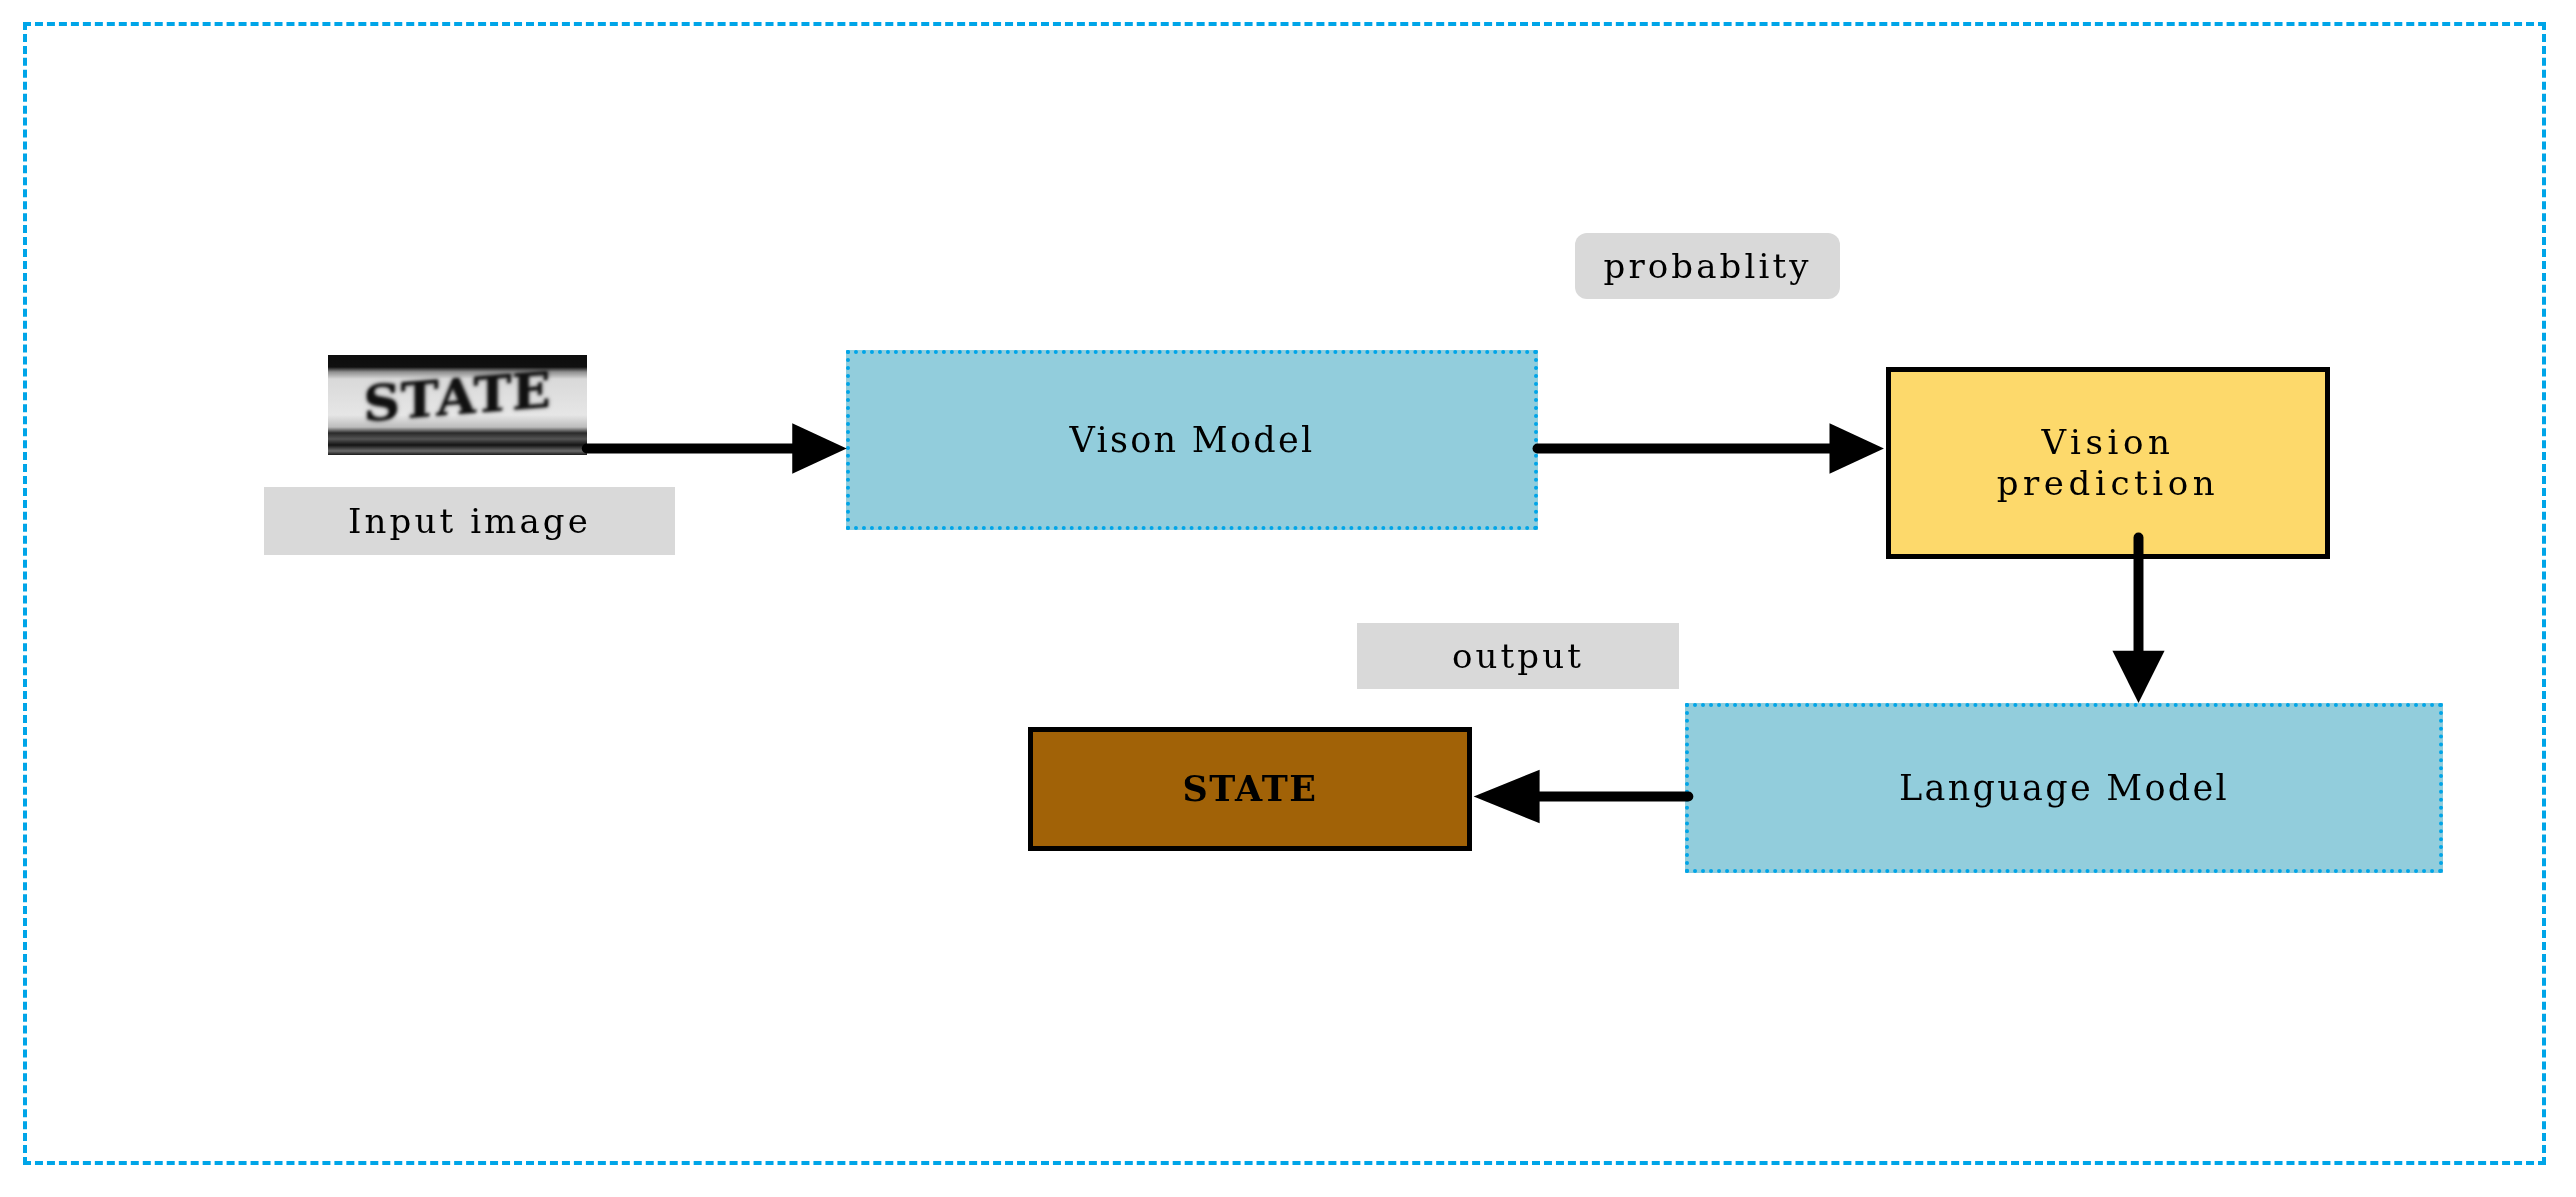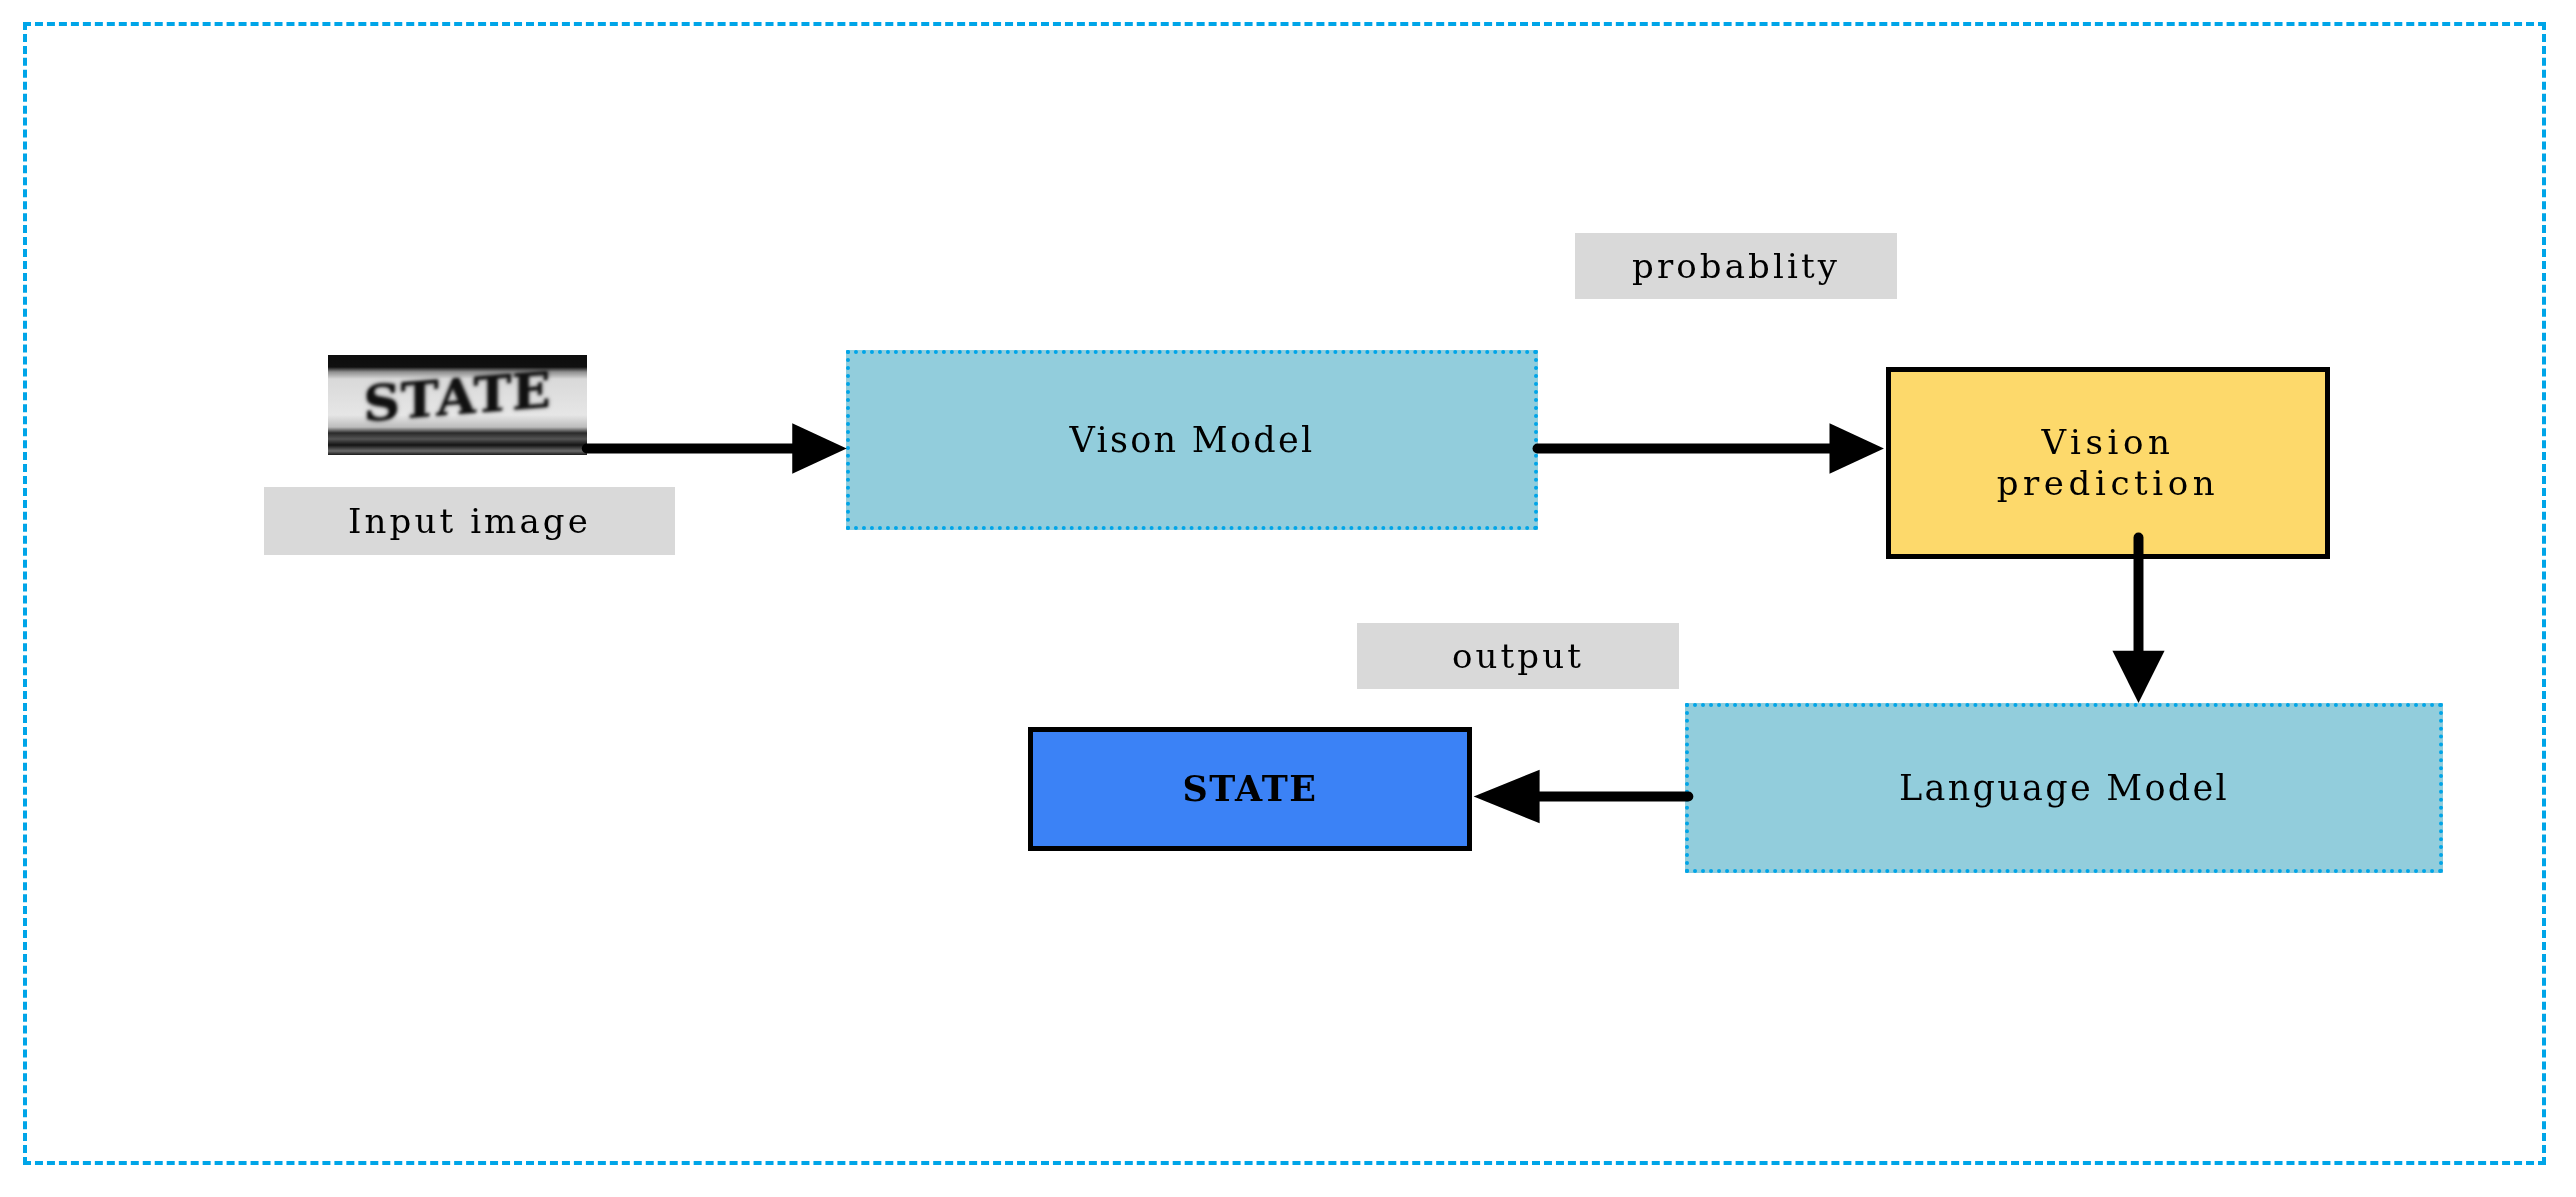--- a/index.html
+++ b/index.html
@@ -78,21 +78,21 @@
     background: #fdd96b;
     font-size: 34px;
     letter-spacing: 4.6px;
   }
 
   #node-output-state {
     left: 1028px;
     top: 727px;
     width: 444px;
     height: 124px;
-    background: #3b82f6;
+    background: #a16207;
     font-size: 35px;
     font-weight: bold;
     letter-spacing: 1.5px;
   }
 
   
   .gray-label {
     position: absolute;
     background: #d9d9d9;
     color: #000000;
@@ -108,22 +108,23 @@
   #label-input-image {
     left: 264px;
     top: 487px;
     width: 411px;
     height: 68px;
   }
 
   #label-probablity {
     left: 1575px;
     top: 233px;
-    width: 322px;
+    width: 265px;
     height: 66px;
+    border-radius: 12px;
   }
 
   #label-output {
     left: 1357px;
     top: 623px;
     width: 322px;
     height: 66px;
   }
 
   

